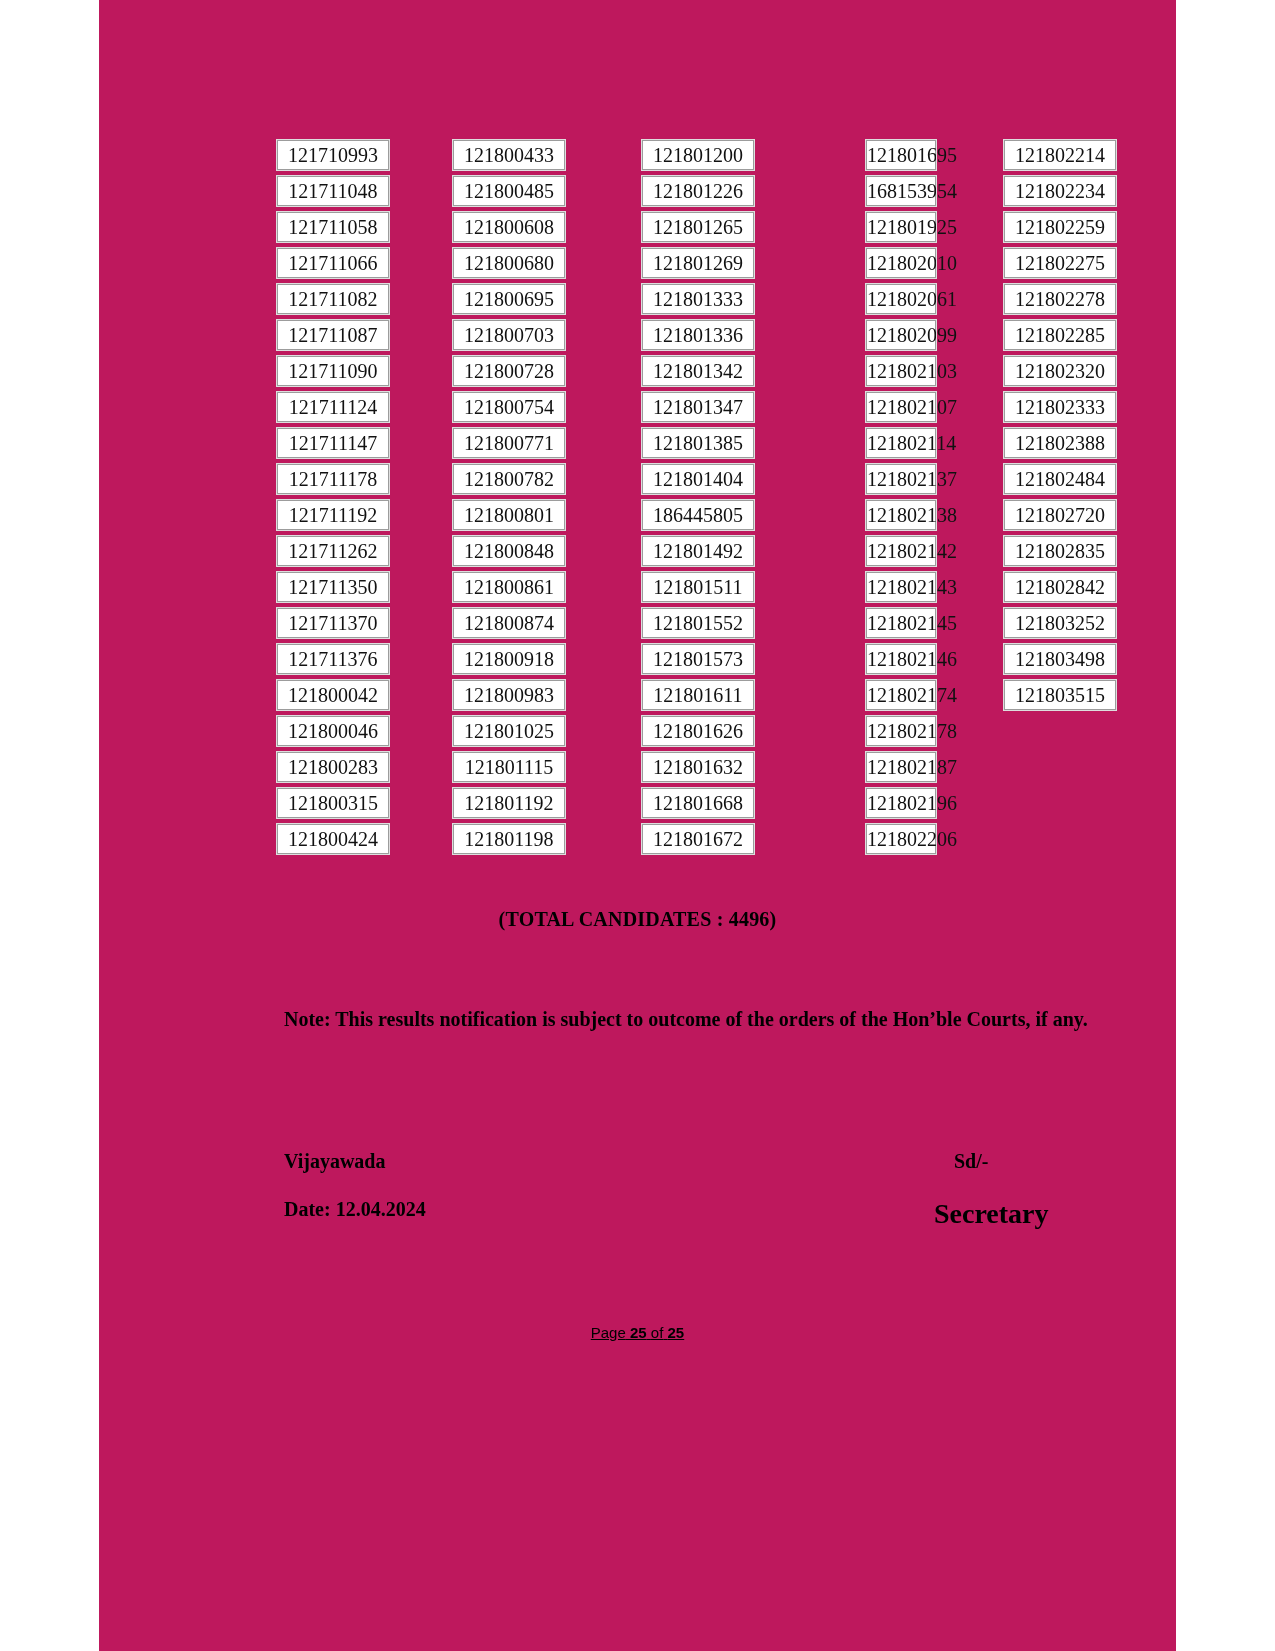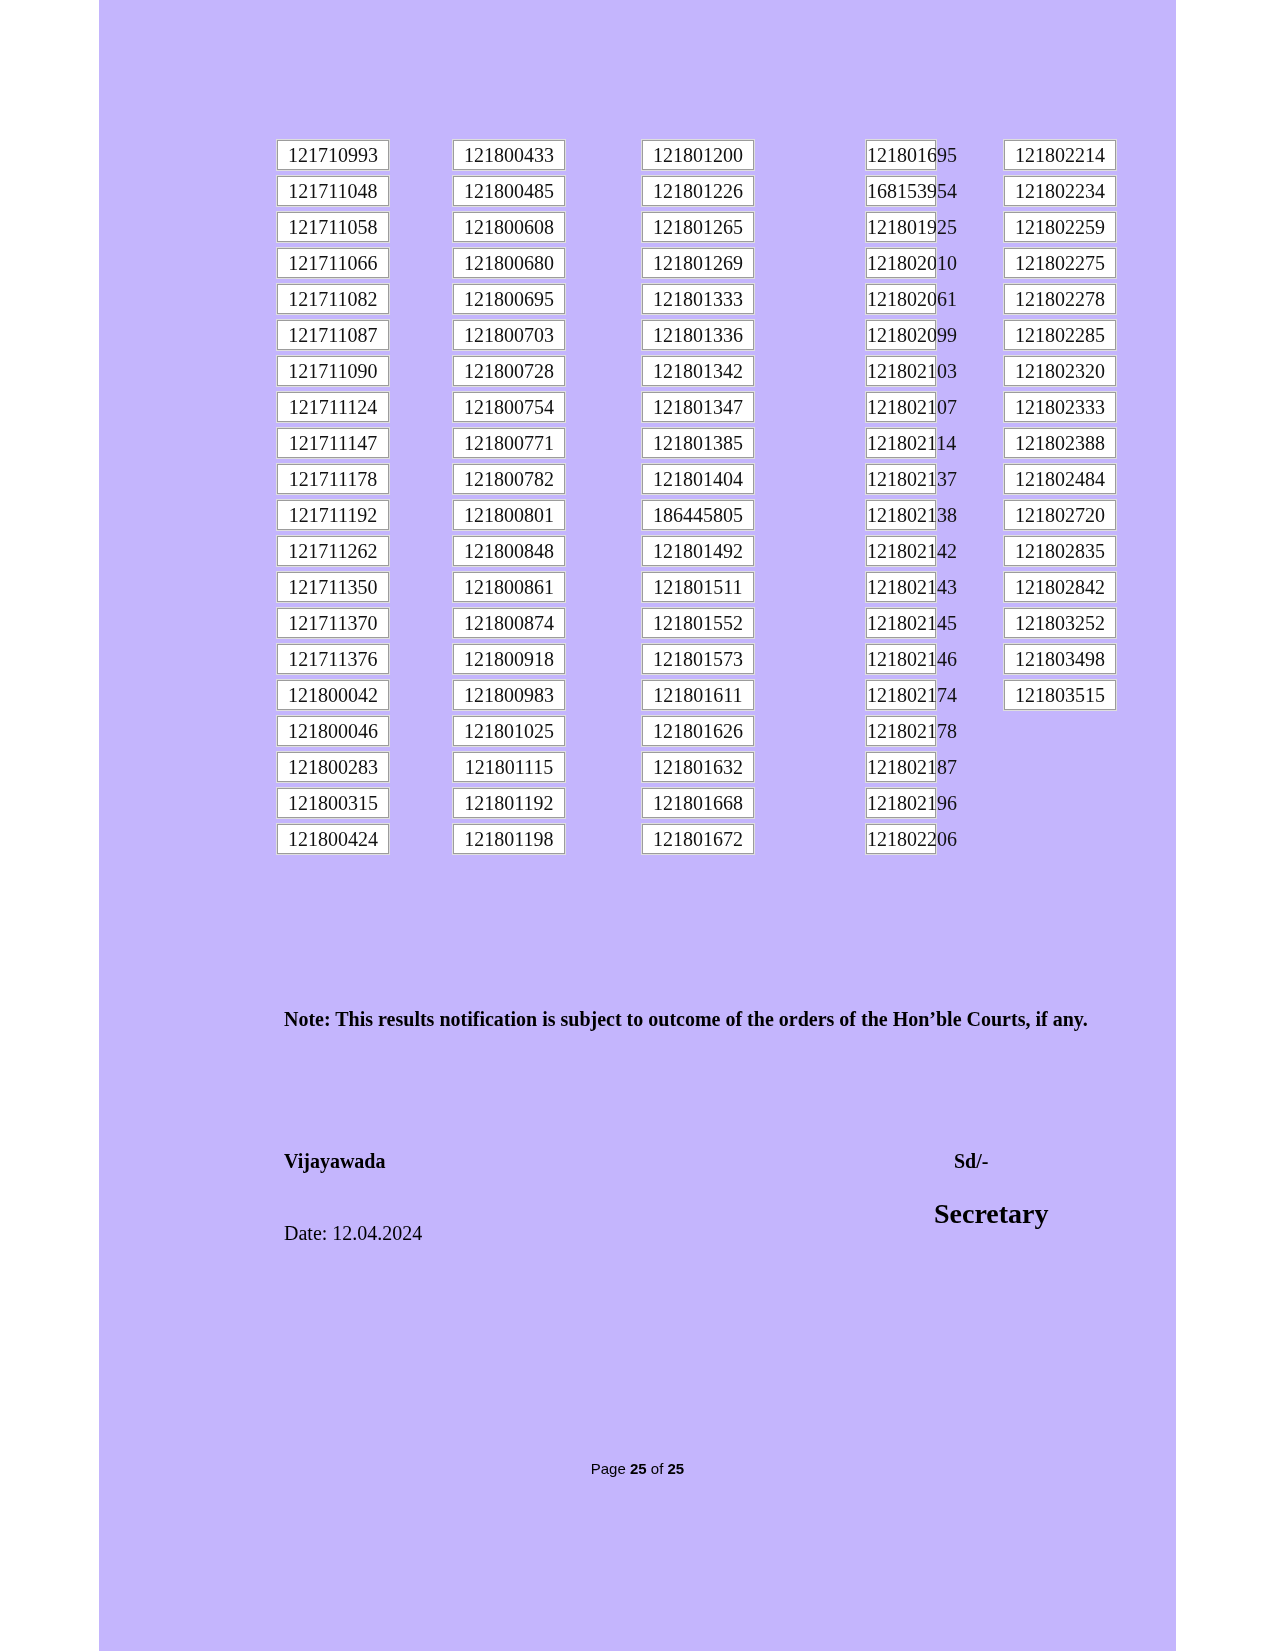--- a/index.html
+++ b/index.html
@@ -2,21 +2,21 @@
 <html><head>
 <meta charset="utf-8">
 <style>
   * { margin: 0; padding: 0; box-sizing: border-box; }
   html, body { background: #ffffff; }
   .page {
     position: relative;
     width: 1077px;
     height: 1651px;
     margin: 0 auto;
-    background: #c4b5fd;
+    background: #be185d;
     font-family: "Liberation Serif", serif;
     color: #000000;
     overflow: hidden;
   }
   .rollcol {
     position: absolute;
     top: 140px;
     width: 112px;
   }
   .col-0 { left: 178px; }
@@ -48,31 +48,32 @@
   .note-line {
     position: absolute;
     top: 1008px;
     left: 185px;
     width: 940px;
     font-weight: bold;
     font-size: 20px;
   }
   .place { position: absolute; top: 1150px; left: 185px; font-weight: bold; font-size: 20px; }
   .sd    { position: absolute; top: 1150px; left: 855px; font-weight: bold; font-size: 20px; }
-  .date  { position: absolute; top: 1198px; left: 185px; font-weight: normal; font-size: 20px; margin-top: 24px; }
+  .date  { position: absolute; top: 1198px; left: 185px; font-weight: bold; font-size: 20px; }
   .secy  { position: absolute; top: 1198px; left: 835px; font-weight: bold; font-size: 28px; }
   .page-footer {
     position: absolute;
-    top: 1460px;
+    top: 1324px;
     left: 0;
     width: 100%;
     text-align: center;
     font-family: "Liberation Sans", sans-serif;
     font-size: 15px;
     color: #000000;
+    text-decoration: underline;
   }
   .page-footer b { font-weight: bold; }
 </style>
 </head>
 <body>
 
 <div class="page">
 
   <div class="rollcol col-0">
       <div class="cell">121710993</div>
@@ -174,20 +175,21 @@
       <div class="cell">121802388</div>
       <div class="cell">121802484</div>
       <div class="cell">121802720</div>
       <div class="cell">121802835</div>
       <div class="cell">121802842</div>
       <div class="cell">121803252</div>
       <div class="cell">121803498</div>
       <div class="cell">121803515</div>
     </div>
 
+  <div class="total-line">(TOTAL CANDIDATES :  4496)</div>
 
   <div class="note-line">Note: This results notification is subject to outcome of the orders of  the  Hon’ble Courts, if any.</div>
 
   <div class="place">Vijayawada</div>
   <div class="sd">Sd/-</div>
   <div class="date">Date: 12.04.2024</div>
   <div class="secy">Secretary</div>
 
   <div class="page-footer">
     <span>Page</span>

